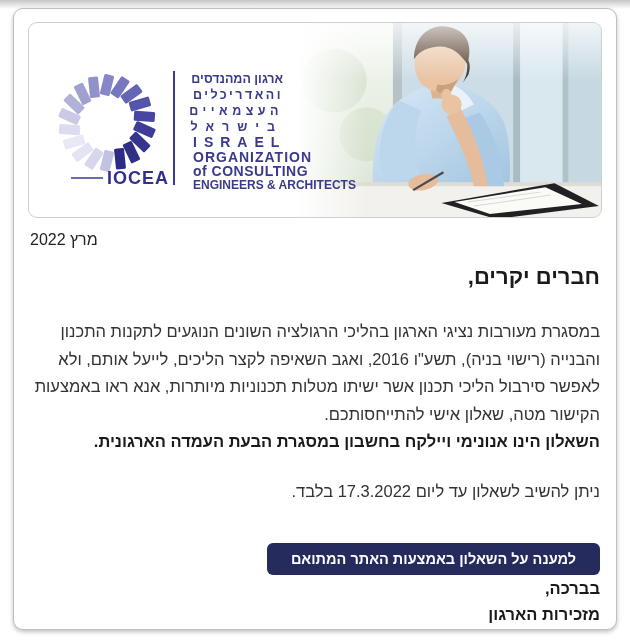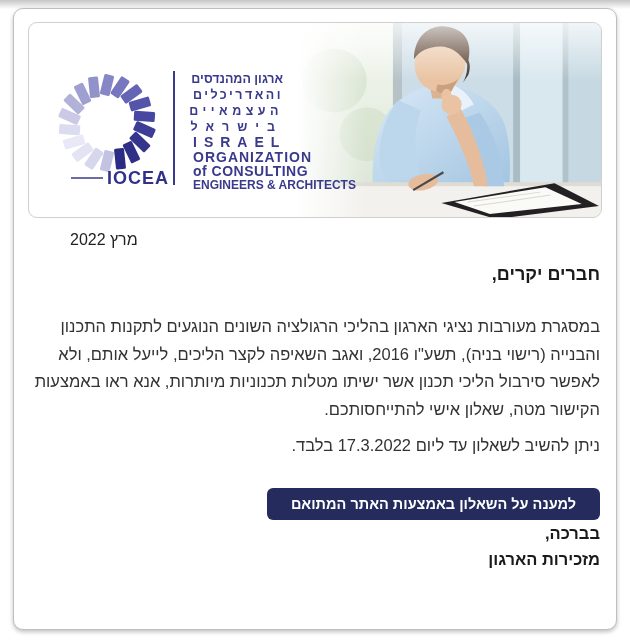--- a/index.html
+++ b/index.html
@@ -29,26 +29,26 @@
   .lt-he { direction:rtl; text-align:right; font-size:12.5px; line-height:16px; white-space:nowrap; }
   .ls2 { letter-spacing:2.5px; } .ls4 { letter-spacing:4.5px; } .ls8 { letter-spacing:8px; }
   .lt-en { direction:ltr; text-align:left; font-size:14px; line-height:14.5px; white-space:nowrap; }
   .lt-en.isr { letter-spacing:7px; }
   .lt-en.org { letter-spacing:1px; }
   .lt-en.cons { letter-spacing:.5px; }
   .lt-en.eng { font-size:12px; letter-spacing:0; line-height:13px; }
   
   .content { position:absolute; left:16px; right:16px; top:209px; direction:rtl;
              text-align:right; color:#333; font-size:16.5px; }
-  .date { direction:rtl; text-align:left; color:#222; font-size:16px; margin-top:13px;margin-left:40px; }
-  .greeting { font-weight:bold; color:#1a1a1a; margin-top:15px; font-size:18px; }
+  .date { direction:rtl; text-align:left; color:#222; font-size:16px; margin-top:13px; }
+  .greeting { font-weight:bold; color:#1a1a1a; margin-top:15px; font-size:22px; }
   .para { margin-top:28px; line-height:27.5px; }
   .para-bold { font-weight:bold; color:#1a1a1a; line-height:27.5px; }
-  .deadline { margin-top:9px; line-height:27px; }
-  .btn-row { margin-top:29px; }
+  .deadline { margin-top:22px; line-height:27px; }
+  .btn-row { margin-top:38px; }
   .cta-btn { display:inline-block; background:var(--accent-navy,#262b5e); color:#fff;
              font-weight:bold; font-size:14.5px; line-height:16px; padding:8px 24px;
              border-radius:6px; text-decoration:none; cursor:pointer; border:0; }
   .signoff { font-weight:bold; color:#1a1a1a; line-height:26px; }
   .signature { font-weight:bold; color:#1a1a1a; line-height:26px; }
 </style>
 </head>
 <body>
 
 <div class="page">
@@ -168,20 +168,21 @@
           <span class="lt-en cons">of CONSULTING</span>
           <span class="lt-en eng">ENGINEERS &amp; ARCHITECTS</span>
         </div>
       </div>
     </div>
 
     <div class="content">
       <div class="date">מרץ 2022</div>
       <div class="greeting">חברים יקרים,</div>
       <div class="para">במסגרת מעורבות נציגי הארגון בהליכי הרגולציה השונים הנוגעים לתקנות התכנון והבנייה (רישוי בניה), תשע"ו 2016, ואגב השאיפה לקצר הליכים, לייעל אותם, ולא לאפשר סירבול הליכי תכנון אשר ישיתו מטלות תכנוניות מיותרות, אנא ראו באמצעות הקישור מטה, שאלון אישי להתייחסותכם.</div>
+      <div class="para-bold">השאלון הינו אנונימי ויילקח בחשבון במסגרת הבעת העמדה הארגונית.</div>
       <div class="deadline">ניתן להשיב לשאלון עד ליום 17.3.2022 בלבד.</div>
       <div class="btn-row">
         <a href="#" class="cta-btn">למענה על השאלון באמצעות האתר המתואם</a>
       </div>
       <div class="signoff">בברכה,</div>
       <div class="signature">מזכירות הארגון</div>
     </div>
 
   </div>
 </div>

